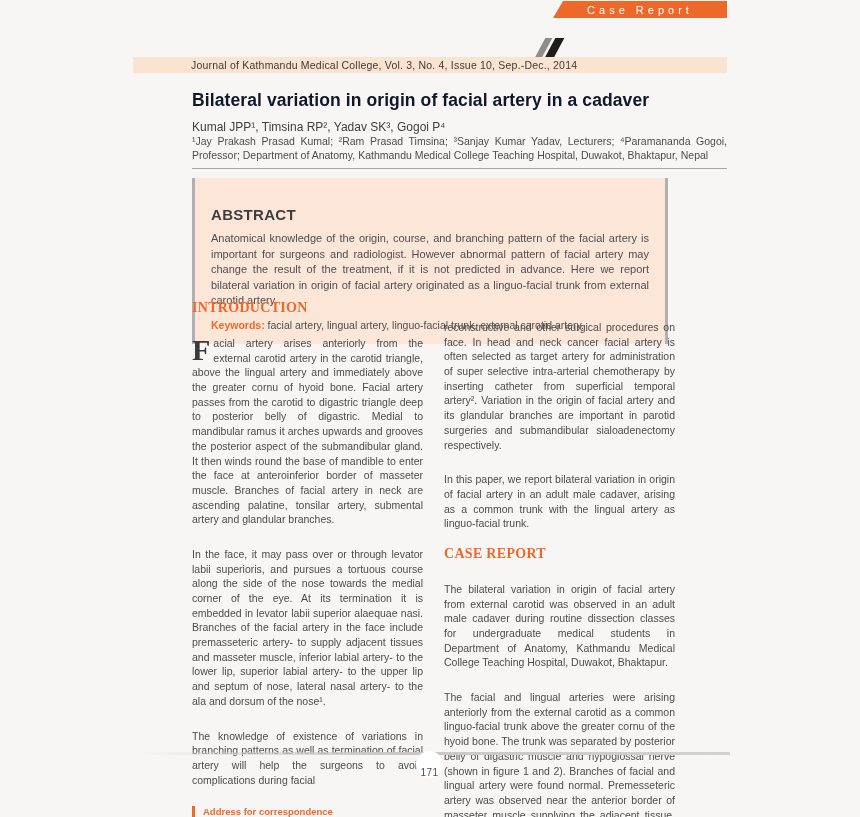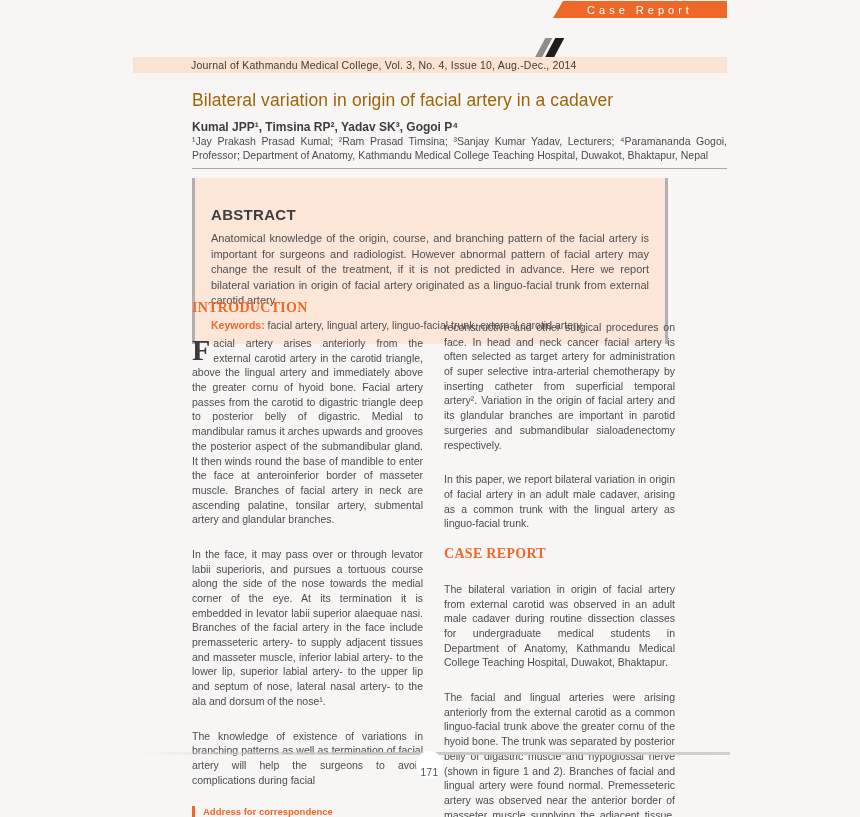--- a/index.html
+++ b/index.html
@@ -32,23 +32,23 @@
     background: #fbe3d2;
     display: flex; align-items: center;
   }
   .journal-band span {
     margin-left: 58px; font-size: 10.5px; color: #3c3a39; letter-spacing: 0.2px;
   }
 
   
   .title-block { position: absolute; top: 90px; left: 192px; width: 535px; }
   .article-title {
-    color: #a16207; font-size: 17.5px; font-weight: normal; letter-spacing: 0.1px;
+    color: #0f172a; font-size: 17.5px; font-weight: bold; letter-spacing: 0.1px;
   }
-  .authors { margin-top: 9px; font-size: 12px; font-weight: bold; color: #3e3e40; }
+  .authors { margin-top: 9px; font-size: 12px; font-weight: normal; color: #3e3e40; }
   .affiliation {
     font-size: 10.5px; line-height: 1.35; color: #4c4c4e;
     text-align: justify; width: 535px;
   }
   .affil-divider { margin-top: 6px; border-top: 1px solid #a9a6a4; width: 535px; }
 
   
   .abstract-box {
     position: absolute; top: 178px; left: 192px; width: 476px;
     background: #fce6d7;
@@ -114,21 +114,21 @@
 <div class="page">
 
   <div class="banner-group">
     <div class="slash slash-gray"></div>
     <div class="slash slash-black"></div>
   </div>
   <div class="case-banner">
     <span>Case Report</span>
   </div>
   <div class="journal-band">
-    <span>Journal of Kathmandu Medical College, Vol. 3, No. 4, Issue 10, Aug.-Dec., 2014</span>
+    <span>Journal of Kathmandu Medical College, Vol. 3, No. 4, Issue 10, Sep.-Dec., 2014</span>
   </div>
 
   <div class="title-block">
     <div class="article-title">Bilateral variation in origin of facial artery in a cadaver</div>
     <div class="authors">Kumal JPP¹, Timsina RP², Yadav SK³, Gogoi P⁴</div>
     <div class="affiliation">¹Jay Prakash Prasad Kumal; ²Ram Prasad Timsina; ³Sanjay Kumar Yadav, Lecturers; ⁴Paramananda Gogoi, Professor; Department of Anatomy, Kathmandu Medical College Teaching Hospital, Duwakot, Bhaktapur, Nepal</div>
     <div class="affil-divider"></div>
   </div>
 
   <div class="abstract-box">

